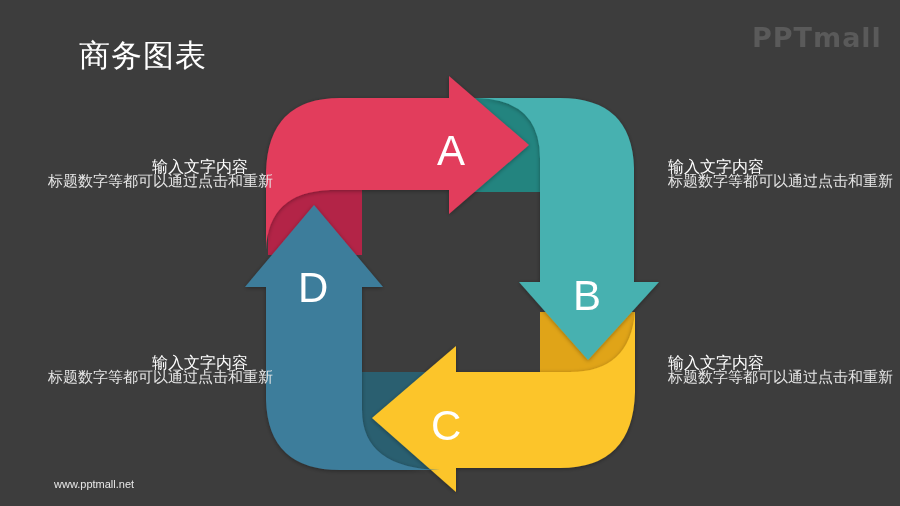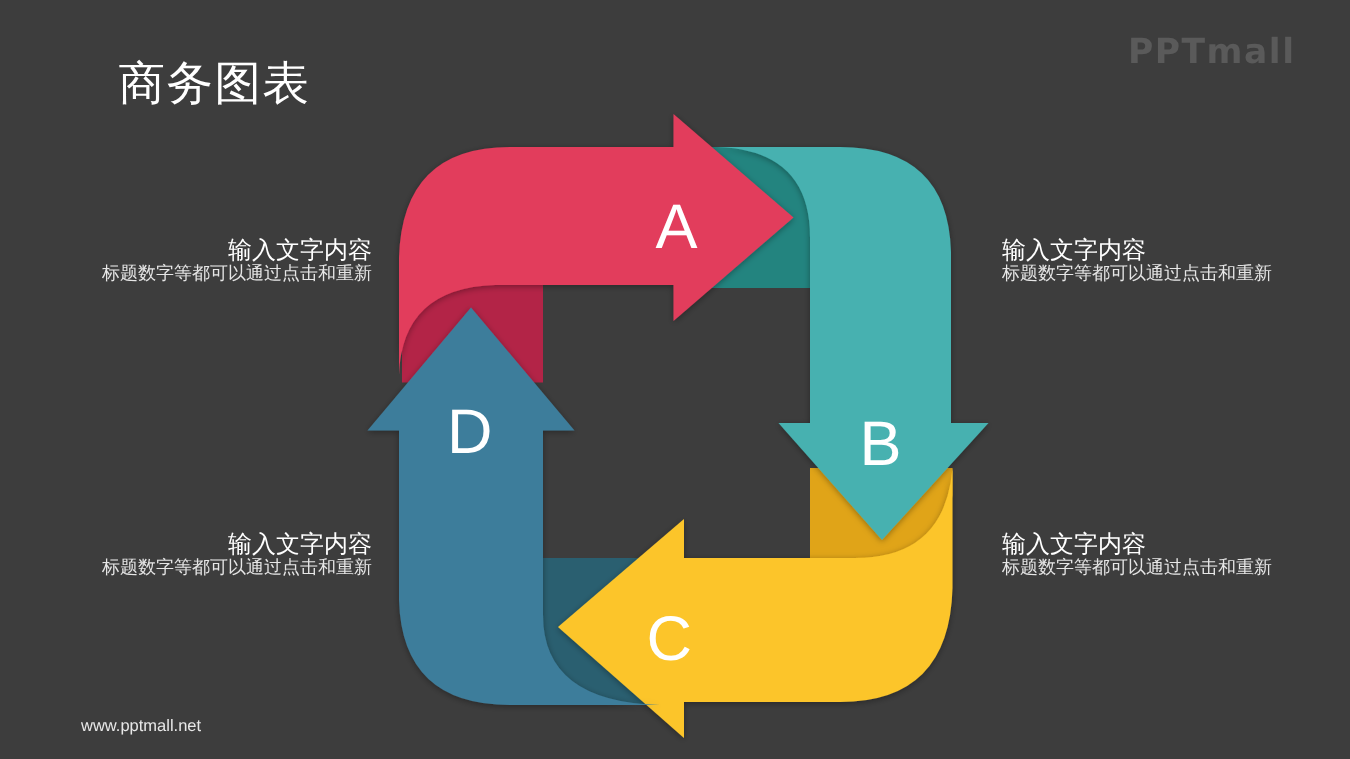--- a/index.html
+++ b/index.html
@@ -9,31 +9,31 @@
     font-family: "DejaVu Sans", "Liberation Sans", sans-serif;
     position: relative;
   }
   .title {
     position: absolute; left: 79px; top: 35px;
     font-size: 31px; color: #ffffff; letter-spacing: 1px;
     font-family: "DejaVu Sans", sans-serif;
   }
   .logo {
     position: absolute; left: 752px; top: 22px;
-    font-size: 23px; color: #5a5a5a; font-weight: bold;
+    font-size: 27px; color: #5a5a5a; font-weight: bold;
     font-family: "DejaVu Sans", sans-serif; letter-spacing: 1px;
   }
   .footer {
     position: absolute; left: 54px; top: 478px;
     font-size: 11px; color: #e8e8e8;
     font-family: Liberation Sans, sans-serif;
   }
   .label { position: absolute; width: 200px; }
   .label .h { font-size: 16px; color: #ffffff; line-height: 18px; font-family: "DejaVu Sans", sans-serif; }
-  .label .s { font-size: 12px; color: #e6e6e6; line-height: 13px; font-family: Liberation Sans, sans-serif; white-space: nowrap; }
+  .label .s { font-size: 15px; color: #e6e6e6; line-height: 13px; font-family: Liberation Mono, monospace; white-space: nowrap; }
   .label.left { text-align: right; }
   .label.right { text-align: left; }
   #l1 { left: 48px; top: 158px; }
   #l2 { left: 48px; top: 354px; }
   #r1 { left: 668px; top: 158px; }
   #r2 { left: 668px; top: 354px; }
   svg.diagram { position: absolute; left: 0; top: 0; }
   .arrow-letter {
     font-family: "Liberation Sans", sans-serif; font-size: 42px; fill: #ffffff;
   }

